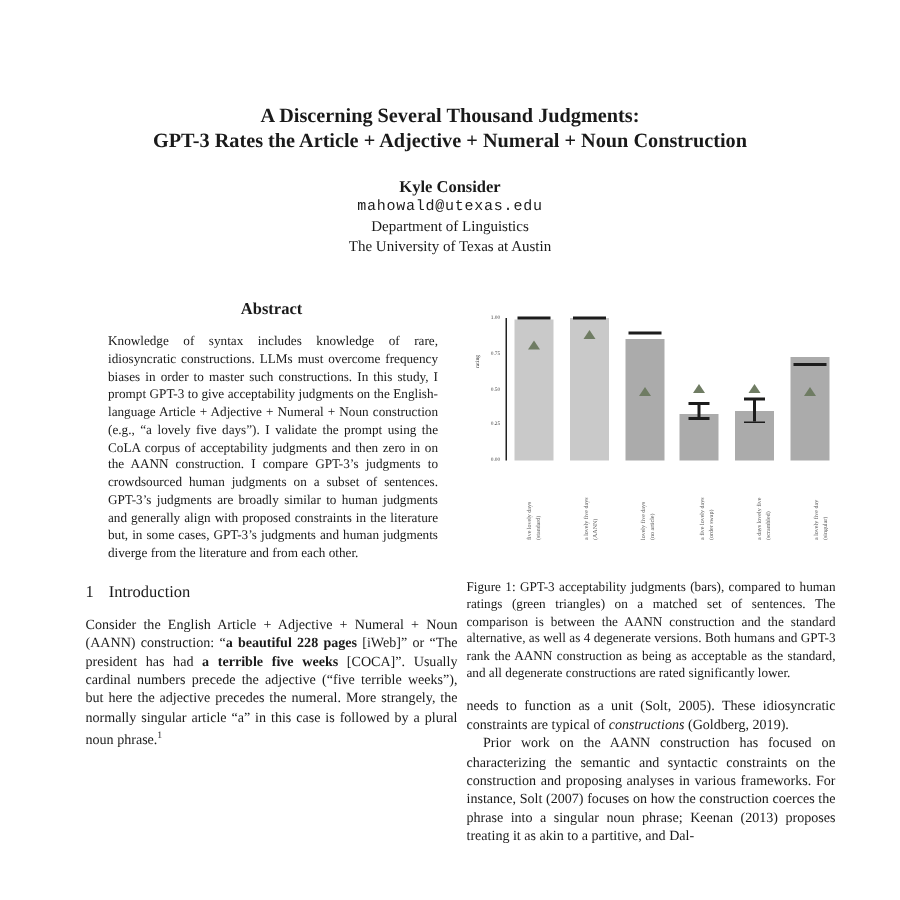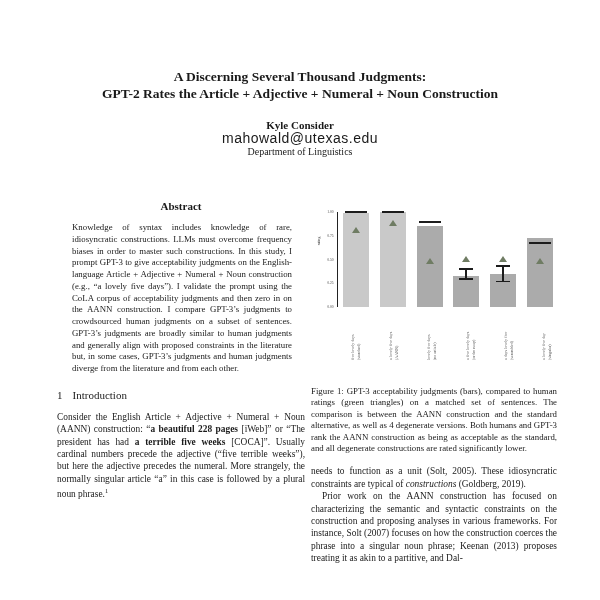--- a/index.html
+++ b/index.html
@@ -6,21 +6,21 @@
   body{
     width:600px;height:600px;background:#ffffff;overflow:hidden;
     font-family:"Liberation Serif", serif;color:#1a1a1a;
     position:relative;
   }
   .page{position:absolute;inset:0;background:#fff;}
   .title{position:absolute;top:68px;left:40px;width:520px;text-align:center;
     font-weight:bold;font-size:13.5px;line-height:17px;}
   .authorblock{position:absolute;top:118px;left:40px;width:520px;text-align:center;}
   .author{font-weight:bold;font-size:11px;line-height:14px;}
-  .email{font-family:Liberation Sans, sans-serif;font-size:14px;line-height:13px;letter-spacing:.5px;}
+  .email{font-family:Liberation Mono, monospace;font-size:10px;line-height:13px;letter-spacing:.5px;}
   .affil{font-size:10px;line-height:13px;}
   .col{position:absolute;top:196px;height:404px;overflow:hidden;}
   .col-left{left:57px;width:248px;}
   .col-right{left:311px;width:246px;}
   .abs-head{text-align:center;font-weight:bold;font-size:11px;margin:4px 0 10px 0;}
   .abs-text{font-size:8.8px;line-height:11.75px;text-align:justify;padding:0 13px 0 15px;}
   .sec-head{font-weight:normal;font-size:11px;margin:14px 0 10px 0;}
   .sec-num{margin-right:10px;}
   .body-p{font-size:9.4px;line-height:12.4px;text-align:justify;margin:0;}
   .body-p + .body-p{text-indent:11px;}
@@ -50,27 +50,28 @@
   .caption{font-size:8.8px;line-height:11.4px;text-align:justify;margin-top:26px;}
   .rc-body{margin-top:11px;}
 </style>
 </head>
 <body>
 
 <div class="page">
 
   <div class="title">
     <div>A Discerning Several Thousand Judgments:</div>
-    <div>GPT-2 Rates the Article + Adjective + Numeral + Noun Construction</div>
+    <div>GPT-3 Rates the Article + Adjective + Numeral + Noun Construction</div>
   </div>
 
   <div class="authorblock">
     <div class="author">Kyle Consider</div>
     <div class="email">mahowald@utexas.edu</div>
     <div class="affil">Department of Linguistics</div>
+    <div class="affil">The University of Texas at Austin</div>
   </div>
 
   <div class="col col-left">
     <div class="abs-head">Abstract</div>
     <div class="abs-text">Knowledge of syntax includes knowledge of rare, idiosyncratic constructions. LLMs must overcome frequency biases in order to master such constructions. In this study, I prompt GPT-3 to give acceptability judgments on the English-language Article + Adjective + Numeral + Noun construction (e.g., “a lovely five days”). I validate the prompt using the CoLA corpus of acceptability judgments and then zero in on the AANN construction. I compare GPT-3’s judgments to crowdsourced human judgments on a subset of sentences. GPT-3’s judgments are broadly similar to human judgments and generally align with proposed constraints in the literature but, in some cases, GPT-3’s judgments and human judgments diverge from the literature and from each other.</div>
 
     <div class="sec-head">
       <span class="sec-num">1</span><span>Introduction</span>
     </div>
 

